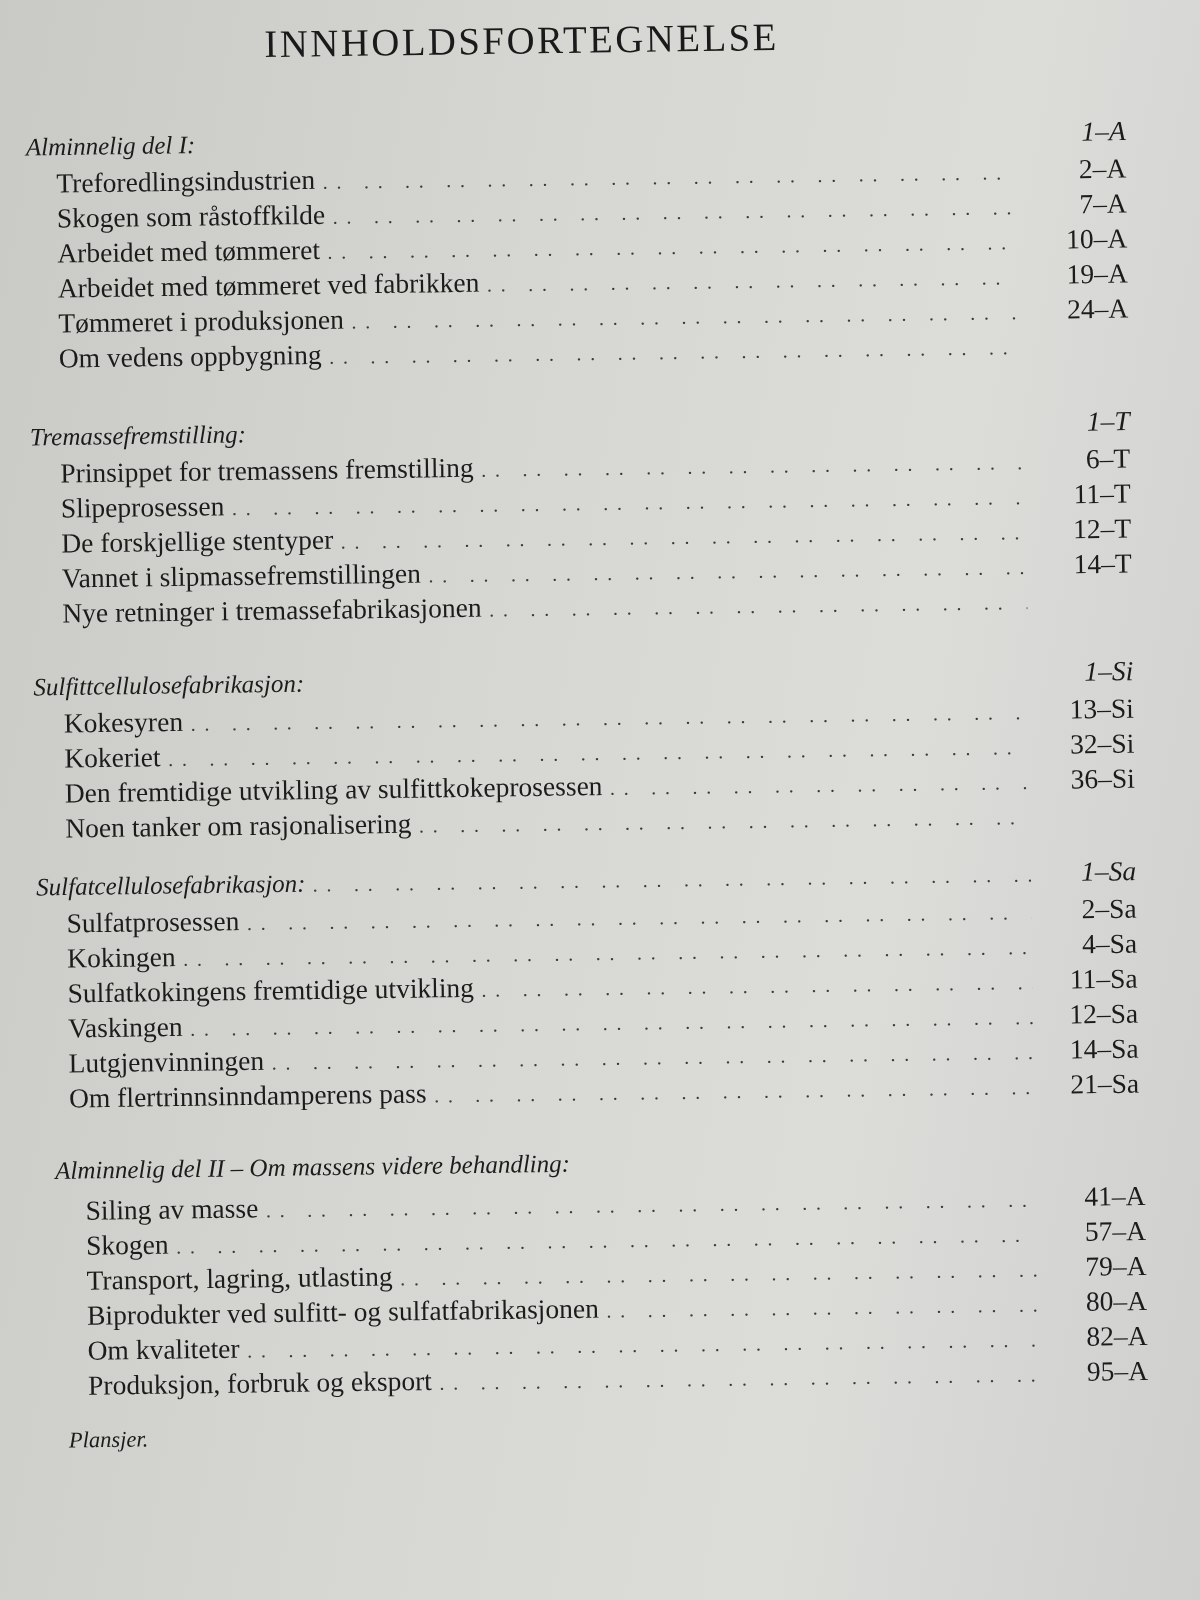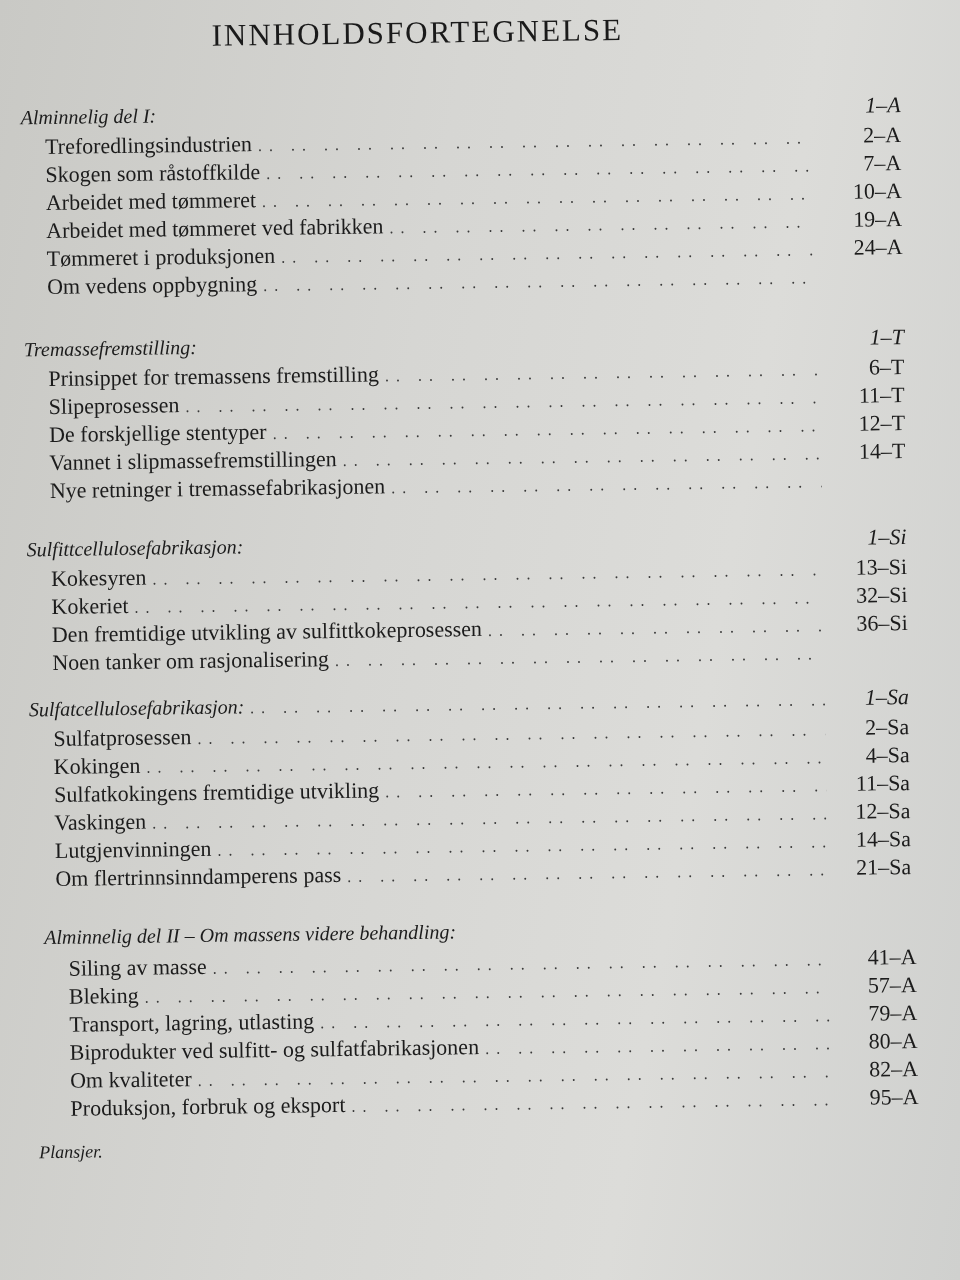--- a/index.html
+++ b/index.html
@@ -75,21 +75,21 @@
       content: "";
     }
     .pg {
       width: 78px;
       text-align: right;
       white-space: nowrap;
       font-size: 22px;
     }
     .footer-note {
       position: absolute;
-      left: 32px;
+      left: 48px;
       top: 1136px;
       font-style: italic;
       font-size: 18px;
     }
   </style>
 </head>
 <body>
 
 <div class="page">
   <h1 class="title">INNHOLDSFORTEGNELSE</h1>
@@ -236,21 +236,21 @@
       <span class="h-label">Alminnelig del II – Om massens videre behandling:</span>
       <span class="leader empty"></span>
       <span class="pg"></span>
     </div>
     <div class="entry">
         <span class="label">Siling av masse</span>
         <span class="leader"></span>
         <span class="pg">41–A</span>
       </div>
     <div class="entry">
-        <span class="label">Bleking</span>
+        <span class="label">Skogen</span>
         <span class="leader"></span>
         <span class="pg">57–A</span>
       </div>
     <div class="entry">
         <span class="label">Transport, lagring, utlasting</span>
         <span class="leader"></span>
         <span class="pg">79–A</span>
       </div>
     <div class="entry">
         <span class="label">Biprodukter ved sulfitt- og sulfatfabrikasjonen</span>

